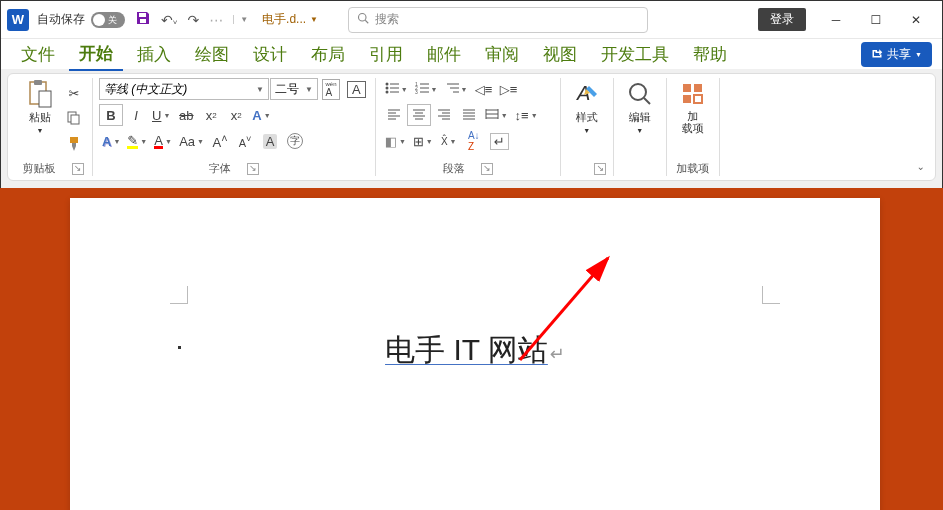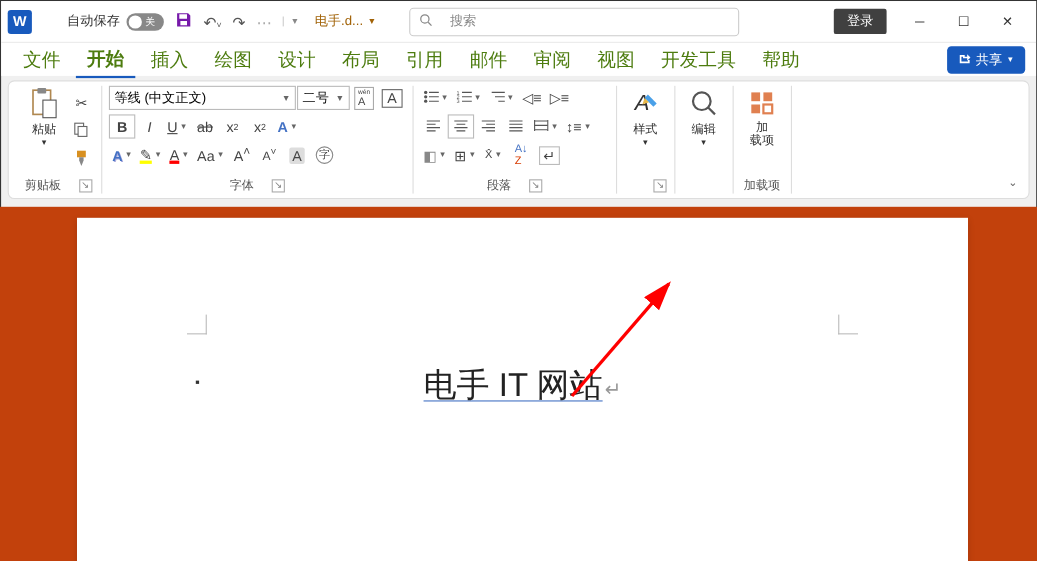--- a/index.html
+++ b/index.html
@@ -1,28 +1,28 @@
 <!DOCTYPE html>
 <html><head>
 <meta charset="utf-8">
 <style>
 * { margin: 0; padding: 0; box-sizing: border-box; font-family: "Microsoft YaHei", "Segoe UI", sans-serif; }
 body { background: #f0f0f0; width: 943px; height: 510px; overflow: hidden; border: 1px solid #333; }
 
 
 .titlebar { height: 38px; background: #fff; display: flex; align-items: center; padding: 0 6px; border-bottom: 1px solid #e8e8e8; }
 .titlebar .app-icon { width: 22px; height: 22px; background: #185abd; color: #fff; border-radius: 3px; display: flex; align-items: center; justify-content: center; font-weight: bold; font-size: 13px; margin-right: 8px; }
-.titlebar .autosave { display: flex; align-items: flex-end; gap: 6px; font-size: 12px; color: #333; margin-left: 24px; }
+.titlebar .autosave { display: flex; align-items: flex-end; gap: 6px; font-size: 12px; color: #333; }
 .titlebar .toggle { width: 34px; height: 16px; background: #888; border-radius: 8px; position: relative; display: flex; align-items: center; }
 .titlebar .toggle .knob { width: 12px; height: 12px; background: #fff; border-radius: 50%; margin-left: 2px; }
 .titlebar .toggle .off { font-size: 9px; color: #fff; margin-left: 3px; }
 .titlebar .qat { display: flex; gap: 10px; margin-left: 10px; align-items: center; }
 .titlebar .qat span { font-size: 14px; color: #555; }
 .titlebar .filename { margin-left: 14px; font-size: 12px; color: #a16207; display: flex; align-items: center; gap: 4px;}
-.titlebar .search { flex: 0 0 auto; margin-left: 30px; width: 300px; height: 26px; border: 1px solid #ccc; border-radius: 4px; display: flex; align-items: center; padding: 0 8px; gap: 16px; color: #888; font-size: 12px; text-align: center; }
+.titlebar .search { flex: 0 0 auto; margin-left: 30px; width: 300px; height: 26px; border: 1px solid #ccc; border-radius: 4px; display: flex; align-items: center; padding: 0 8px; gap: 6px; color: #888; font-size: 12px; text-align: center; }
 .titlebar .spacer { flex: 1; }
 .titlebar .login { background: #404040; color: #fff; font-size: 12px; padding: 3px 12px; border-radius: 2px; margin-right: 10px; }
 .titlebar .win-btn { width: 40px; height: 38px; display: flex; align-items: center; justify-content: center; color: #333; font-size: 12px; }
 
 
 .tabs { height: 30px; background: #fff; display: flex; align-items: center; padding: 0 10px; gap: 4px; }
 .tabs .tab { font-size: 17px; padding: 4px 10px; color: #4d7c0f; border-radius: 4px; }
 .tabs .tab.active { font-weight: bold; border-bottom: 2px solid #185abd; border-radius: 0;}
 .tabs .spacer { flex: 1; }
 .tabs .share { background: #185abd; color: #fff; font-size: 12px; padding: 4px 10px; border-radius: 4px; display: flex; align-items: center; gap: 4px; }
@@ -35,21 +35,21 @@
 .group .label { text-align: center; font-size: 11px; color: #555; padding-top: 2px; display: flex; justify-content: center; align-items: center; gap: 16px;}
 .dlauncher { font-size: 9px; color: #888; border: 1px solid #aaa; width: 12px; height: 12px; display: inline-flex; align-items: center; justify-content: center; line-height: 1;}
 
 .vbtn { display: flex; flex-direction: column; align-items: center; justify-content: center; gap: 2px; padding: 2px 4px; font-size: 11px; color: #333; min-width: 40px; }
 .vbtn .ic { width: 28px; height: 28px; display: flex; align-items: center; justify-content: center; }
 
 .btnrow { display: flex; gap: 1px; margin-bottom: 2px; align-items: center;}
 .sbtn { min-width: 24px; height: 22px; display: flex; align-items: center; justify-content: center; font-size: 13px; color: #444; padding: 0 3px; position: relative;}
 .sbtn .dd { font-size: 7px; margin-left: 2px; color: #666; }
 .combo { height: 22px; border: 1px solid #bbb; font-size: 12px; display: flex; align-items: center; padding: 0 4px; background: #fff; }
-.combo.font { width: 170px; }
+.combo.font { width: 170px; font-style: italic; }
 .combo.size { width: 48px; }
 .combo .dd { margin-left: auto; font-size: 8px; color: #666; }
 
 .col { display: flex; flex-direction: column; }
 
 
 .docarea { position: absolute; top: 188px; left: 0; right: 0; bottom: 0; background: #c2410c; overflow: hidden; }
 .page { position: absolute; left: 70px; top: 10px; width: 810px; height: 600px; background: #fff; box-shadow: 0 2px 6px rgba(0,0,0,.15); }
 .corner { position: absolute; width: 18px; height: 18px; border-color: #bbb; }
 .corner.tl { top: 88px; left: 100px; border-left: 1px solid #bbb; border-top: 1px solid #bbb; transform: rotate(180deg);}

